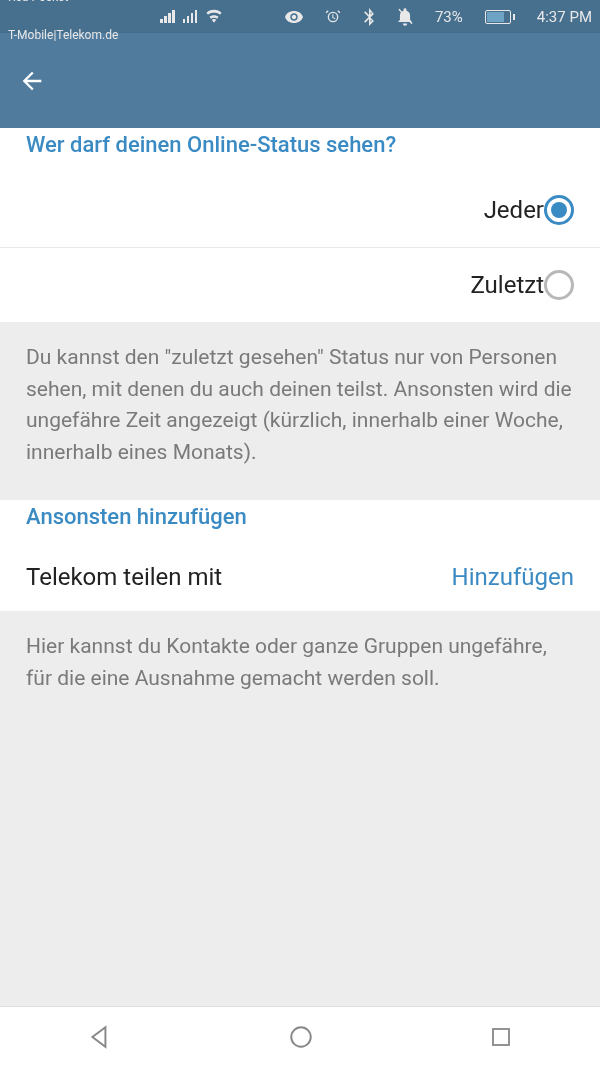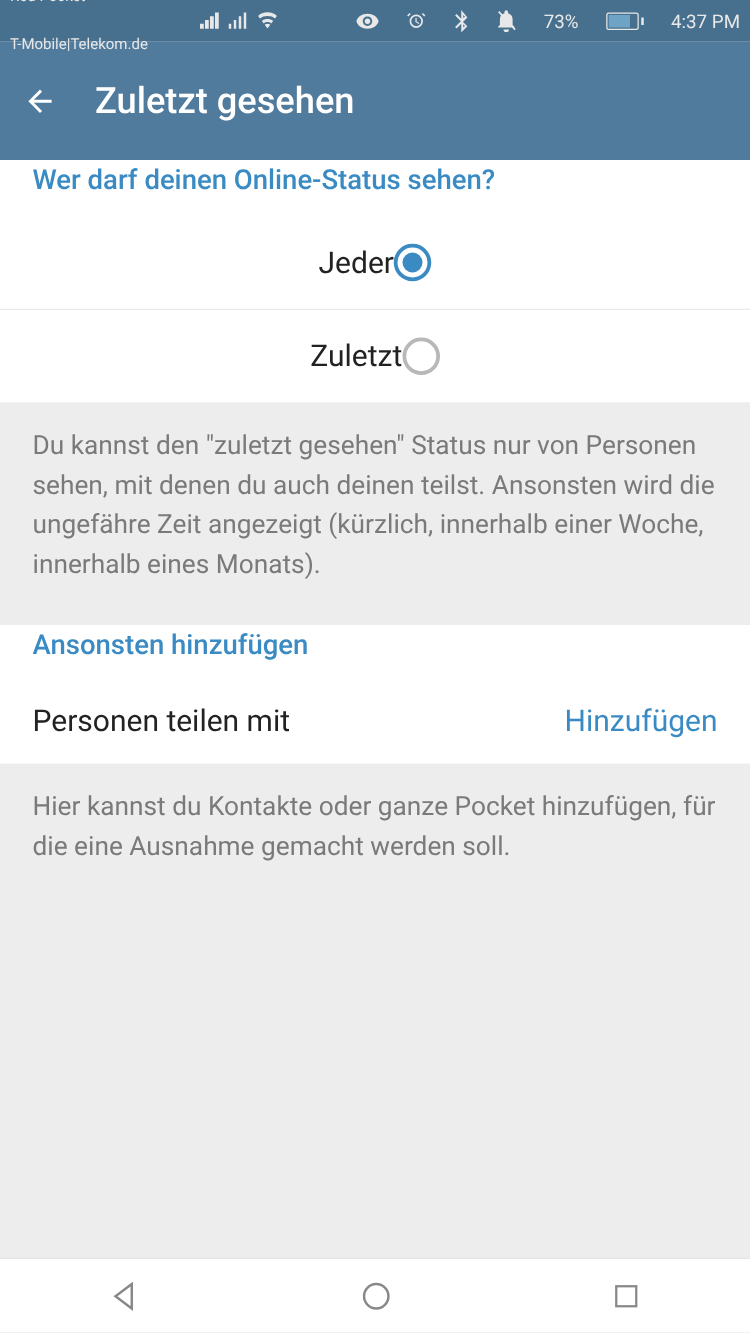--- a/index.html
+++ b/index.html
@@ -87,21 +87,21 @@
       background: #ffffff;
     }
     .section-header {
       color: #3a8ac3;
       font-size: 22px;
       font-weight: 500;
       padding: 4px 26px 16px 26px;
     }
     .radio-row {
       display: flex;
-      justify-content: center;
+      justify-content: flex-end;
       align-items: center;
       padding: 22px 26px;
       border-bottom: 1px solid #eaeaea;
     }
     .radio-row:last-child {
       border-bottom: none;
     }
     .radio-label {
       font-size: 24px;
       color: #222;
@@ -225,21 +225,20 @@
       <span class="battery-tip"></span>
     </span>
     <span>4:37 PM</span>
   </div>
 </div>
 
 <div class="app-bar">
   <svg class="back-arrow" width="28" height="28" viewBox="0 0 24 24">
       <path fill="white" d="M20 11H7.8l5.6-5.6L12 4l-8 8 8 8 1.4-1.4L7.8 13H20v-2z"></path>
     </svg>
-  <div class="app-title">Zuletzt gesehen</div>
 </div>
 
 <div class="content">
 
   <div class="section">
     <div class="section-header">Wer darf deinen Online-Status sehen?</div>
 
     <div class="radio-row">
       <span class="radio-label">Jeder</span>
       <span class="radio-circle selected"></span>
@@ -248,26 +247,26 @@
       <span class="radio-label">Zuletzt</span>
       <span class="radio-circle"></span>
     </div>
   </div>
 
   <div class="info-text">Du kannst den "zuletzt gesehen" Status nur von Personen sehen, mit denen du auch deinen teilst. Ansonsten wird die ungefähre Zeit angezeigt (kürzlich, innerhalb einer Woche, innerhalb eines Monats).</div>
 
   <div class="section">
     <div class="section-header">Ansonsten hinzufügen</div>
     <div class="action-row">
-      <span class="action-label">Personen teilen mit</span>
+      <span class="action-label">Telekom teilen mit</span>
       <span class="action-link">Hinzufügen</span>
     </div>
   </div>
 
-  <div class="info-text">Hier kannst du Kontakte oder ganze Pocket hinzufügen, für die eine Ausnahme gemacht werden soll.</div>
+  <div class="info-text">Hier kannst du Kontakte oder ganze Gruppen ungefähre, für die eine Ausnahme gemacht werden soll.</div>
 
 </div>
 
 <div class="nav-bar">
   <svg class="nav-icon" width="26" height="26" viewBox="0 0 24 24">
       <path fill="none" stroke="#888" stroke-width="1.8" d="M17 3 L5 12 L17 21 Z"></path>
     </svg>
   <svg class="nav-icon" width="26" height="26" viewBox="0 0 24 24">
       <circle cx="12" cy="12" r="9" fill="none" stroke="#888" stroke-width="1.8"></circle>
     </svg>

